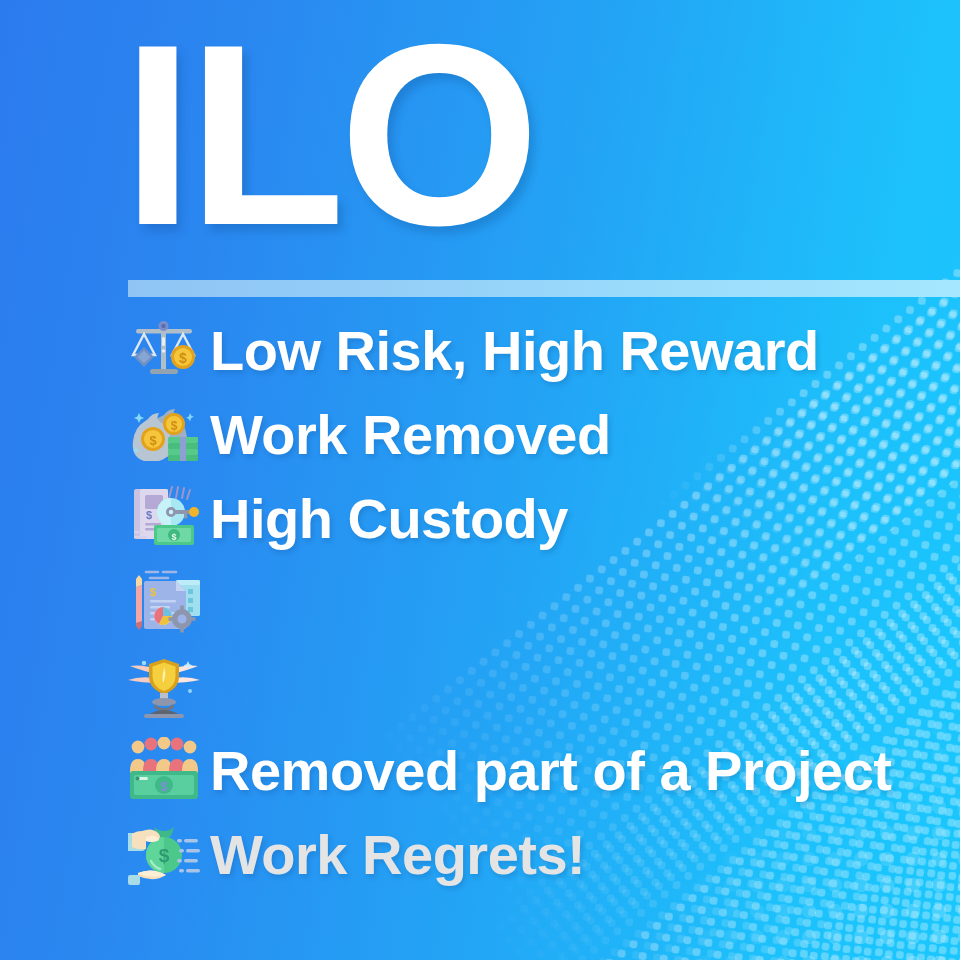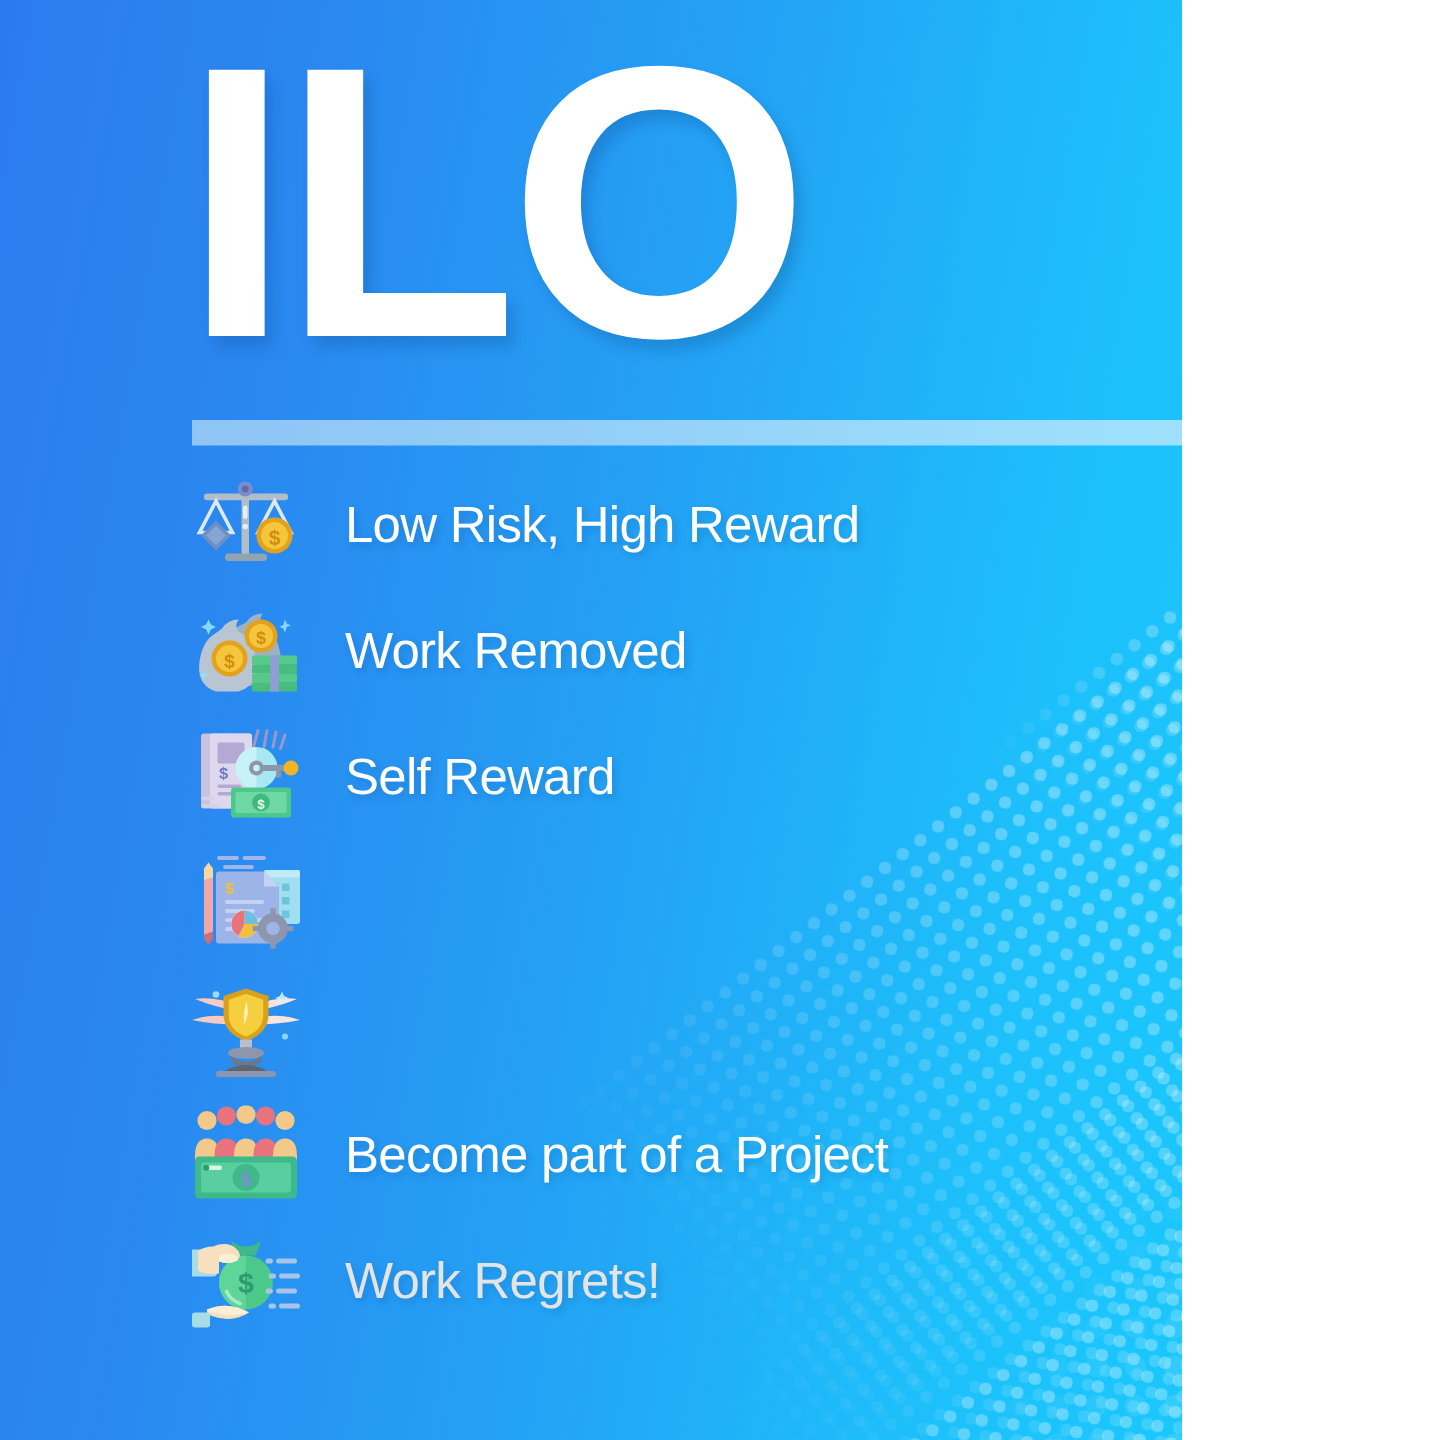--- a/index.html
+++ b/index.html
@@ -2,21 +2,21 @@
 <html><head>
 <meta charset="utf-8">
 <title>ILO Benefits</title>
 <style>
   html,body{margin:0;padding:0;}
   body{
     width:960px;height:960px;overflow:hidden;
     font-family:"Liberation Sans","DejaVu Sans",sans-serif;
   }
   #poster{
-    position:relative;width:788px;height:960px;overflow:hidden;
+    position:relative;width:960px;height:960px;overflow:hidden;
     background:linear-gradient(100deg,#2c7bee 0%,#2a87f0 22%,#23a4f5 55%,#1dc0fb 82%,#1ac7fd 100%);
   }
   
   .dots{position:absolute;inset:0;pointer-events:none;}
   .band{
     position:absolute;
     background-image:radial-gradient(circle at 50% 50%, rgba(255,255,255,.30) 38%, rgba(255,255,255,0) 40%);
     background-size:15px 15px;
     transform-origin:center center;
   }
@@ -54,24 +54,24 @@
   }
   
   #list{position:absolute;left:118px;top:308px;width:842px;}
   .row{display:flex;align-items:center;height:84px;}
   .ico{
     width:92px;min-width:92px;height:80px;position:relative;
     display:flex;align-items:center;justify-content:center;
   }
   .ico svg{display:block;}
   .lbl{
-    font-size:34px;font-weight:400;color:#ffffff;letter-spacing:-.5px;
+    font-size:56px;font-weight:700;color:#ffffff;letter-spacing:-.5px;
     white-space:nowrap;
     text-shadow:2px 3px 5px rgba(10,60,120,.20);
-    margin-left:20px;
+    margin-left:0;
   }
   .lbl.muted{color:#e4e4e4;}
 </style>
 </head>
 <body>
 
 <div id="poster">
 
   <div class="dots">
     <div class="band b1"></div>
@@ -161,21 +161,21 @@
           <rect x="60" y="29" width="3.4" height="4.5" rx="1" fill="#8d96ad"></rect>
           <circle cx="70" cy="27" r="5" fill="#f0b429"></circle>
           <g>
             <rect x="30" y="40" width="40" height="20" rx="2" fill="#4cc88a"></rect>
             <rect x="33" y="43" width="34" height="14" rx="1.4" fill="#6ed9a4"></rect>
             <circle cx="50" cy="50" r="6" fill="#40b97c"></circle>
             <text x="50" y="54.5" font-size="9" font-weight="700" text-anchor="middle" fill="#e8fbef" font-family="'Liberation Sans',sans-serif">$</text>
           </g>
         </svg>
       </div>
-      <div class="lbl">Self Reward</div>
+      <div class="lbl">High Custody</div>
     </div>
 
     <div class="row">
       <div class="ico">
         <svg width="80" height="70" viewBox="0 0 80 70">
           <g stroke="#9fb6e6" stroke-width="2.6" stroke-linecap="round">
             <line x1="22" y1="5" x2="34" y2="5"></line>
             <line x1="39" y1="5" x2="52" y2="5"></line>
             <line x1="26" y1="11" x2="44" y2="11"></line>
           </g>
@@ -263,21 +263,21 @@
             <path d="M58 34 q0-12 8-12 q8 0 8 12 v6 H58 z" fill="#f3c98a"></path>
           </g>
           <rect x="6" y="34" width="68" height="28" rx="3" fill="#3fb88a"></rect>
           <rect x="10" y="38" width="60" height="20" rx="2" fill="#59cfa0"></rect>
           <circle cx="40" cy="48" r="9" fill="#3fb88a"></circle>
           <text x="40" y="53.5" font-size="13" font-weight="700" text-anchor="middle" fill="#7e8ed8" font-family="'Liberation Sans',sans-serif">$</text>
           <rect x="14" y="40" width="10" height="3" rx="1.5" fill="#d8f4e8"></rect>
           <circle cx="13.5" cy="41.5" r="2" fill="#2f9a72"></circle>
         </svg>
       </div>
-      <div class="lbl">Become part of a Project</div>
+      <div class="lbl">Removed part of a Project</div>
     </div>
 
     <div class="row">
       <div class="ico">
         <svg width="80" height="70" viewBox="0 0 80 70">
           <path d="M30 8 q4 4 10 4 q6 0 10-4 q-2 7-4 10 H34 q-2-3-4-10z" fill="#3fb88a"></path>
           <circle cx="40" cy="36" r="18" fill="#4cc88a"></circle>
           <path d="M40 18 a18 18 0 0 0 0 36 z" fill="#5ed69a"></path>
           <text x="40" y="43" font-size="19" font-weight="700" text-anchor="middle" fill="#2f9a72" font-family="'Liberation Sans',sans-serif">$</text>
           <path d="M27 42 q3 6 9 8" stroke="#a6ecc9" stroke-width="2.4" fill="none" stroke-linecap="round"></path>

